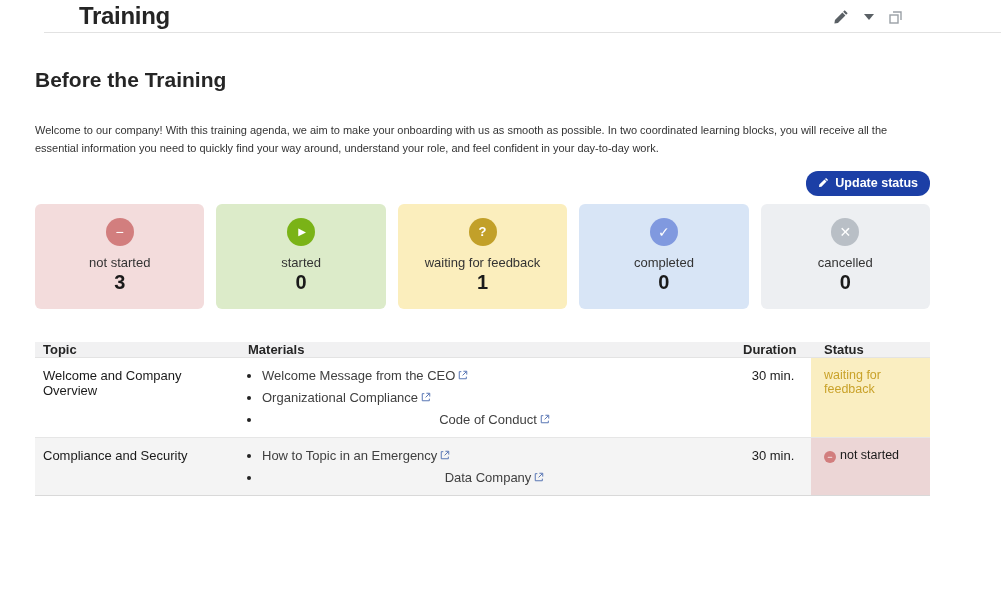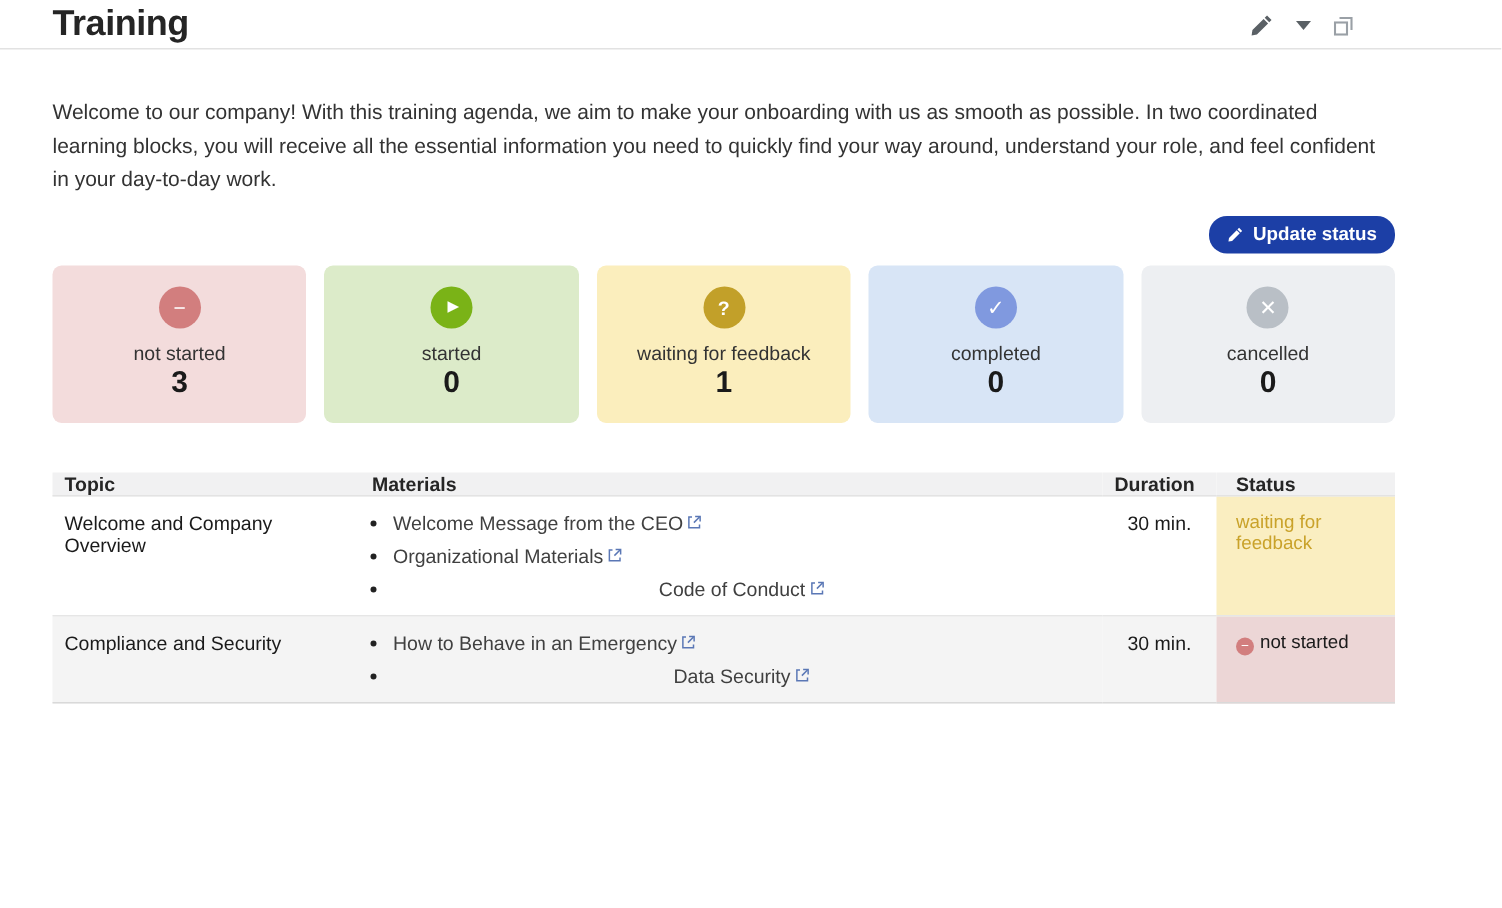--- a/index.html
+++ b/index.html
@@ -8,28 +8,29 @@
     width:1001px; height:605px; overflow:hidden;
     background:#fff; color:#333;
     font-family:"Liberation Sans", sans-serif;
     -webkit-font-smoothing:antialiased;
   }
   
   .page-header {
     display:flex; align-items:center; justify-content:space-between;
     height:33px; padding:0 99px 0 35px;
     border-bottom:1px solid #e2e2e2;
+    margin-left:44px;
   }
   .page-title { margin:0; font-size:24px; font-weight:700; color:#252525; letter-spacing:-0.3px; }
   .header-icons { display:flex; align-items:center; gap:15px; margin-top:2px; }
   .hicon { display:inline-flex; align-items:center; justify-content:center; cursor:pointer; }
   
   .content { padding:0 71px 0 35px; }
   h2.section-heading { margin:35px 0 0; font-size:21px; font-weight:700; color:#252525; }
-  .intro { margin:30px 0 0; font-size:14px; line-height:1.62; color:#333; max-width:900px; }
+  .intro { margin:30px 0 0; font-size:11px; line-height:1.62; color:#333; max-width:900px; }
   .btn-row { display:flex; justify-content:flex-end; margin-top:13px; }
   .update-status-btn {
     display:inline-flex; align-items:center; gap:6px;
     background:#1c3fa6; color:#fff; border:none; border-radius:12px;
     font-family:inherit; font-size:12.5px; font-weight:700;
     padding:5px 12px 6px; cursor:pointer;
   }
   
   .cards { display:flex; gap:12px; margin-top:8px; }
   .card {
@@ -101,20 +102,21 @@
       <svg width="13" height="13" viewBox="0 0 13 13" fill="none" stroke="#9aa0a6" stroke-width="1.4">
         <rect x="1" y="4" width="8" height="8"></rect>
         <polyline points="4,1 12,1 12,9"></polyline>
       </svg>
     </span>
   </div>
 </header>
 
 <main class="content">
 
+  <h2 class="section-heading">Before the Training</h2>
   <p class="intro">Welcome to our company! With this training agenda, we aim to make your onboarding with us as smooth as possible. In two coordinated learning blocks, you will receive all the essential information you need to quickly find your way around, understand your role, and feel confident in your day-to-day work.</p>
 
   <div class="btn-row">
     <button class="update-status-btn">
       <span style="display:inline-flex;">
         <svg width="11" height="11" viewBox="0 0 16 16" fill="#ffffff">
             <path d="M11.7 1.3l3 3-1.55 1.55-3-3zM9.4 3.6l3 3-7.45 7.45-3.55.55.55-3.55z"></path>
           </svg>
       </span>
       <span>Update status</span>
@@ -187,21 +189,21 @@
         <td>
           <ul class="materials-list">
             <li>
               <a class="material-link"><span>Welcome Message from the CEO</span><span class="ext-icon"><svg width="10" height="10" viewBox="0 0 12 12" fill="none" stroke="currentColor" stroke-width="1.2">
                       <path d="M4 2H1.5v8.5H10V8"></path>
                       <path d="M6.5 1.5H10.5V5.5"></path>
                       <path d="M10 2L5.5 6.5"></path>
                     </svg></span></a>
             </li>
             <li>
-              <a class="material-link"><span>Organizational Materials</span><span class="ext-icon"><svg width="10" height="10" viewBox="0 0 12 12" fill="none" stroke="currentColor" stroke-width="1.2">
+              <a class="material-link"><span>Organizational Compliance</span><span class="ext-icon"><svg width="10" height="10" viewBox="0 0 12 12" fill="none" stroke="currentColor" stroke-width="1.2">
                       <path d="M4 2H1.5v8.5H10V8"></path>
                       <path d="M6.5 1.5H10.5V5.5"></path>
                       <path d="M10 2L5.5 6.5"></path>
                     </svg></span></a>
             </li>
             <li>
               <a class="material-link"><span>Code of Conduct</span><span class="ext-icon"><svg width="10" height="10" viewBox="0 0 12 12" fill="none" stroke="currentColor" stroke-width="1.2">
                       <path d="M4 2H1.5v8.5H10V8"></path>
                       <path d="M6.5 1.5H10.5V5.5"></path>
                       <path d="M10 2L5.5 6.5"></path>
@@ -212,28 +214,28 @@
         <td class="duration-cell">30 min.</td>
         <td class="status-cell status-waiting">
           <span>waiting for feedback</span>
         </td>
       </tr>
       <tr class="row-alt">
         <td class="topic-cell">Compliance and Security</td>
         <td>
           <ul class="materials-list">
             <li>
-              <a class="material-link"><span>How to Behave in an Emergency</span><span class="ext-icon"><svg width="10" height="10" viewBox="0 0 12 12" fill="none" stroke="currentColor" stroke-width="1.2">
-                      <path d="M4 2H1.5v8.5H10V8"></path>
-                      <path d="M6.5 1.5H10.5V5.5"></path>
-                      <path d="M10 2L5.5 6.5"></path>
-                    </svg></span></a>
-            </li>
-            <li>
-              <a class="material-link"><span>Data Security</span><span class="ext-icon"><svg width="10" height="10" viewBox="0 0 12 12" fill="none" stroke="currentColor" stroke-width="1.2">
+              <a class="material-link"><span>How to Topic in an Emergency</span><span class="ext-icon"><svg width="10" height="10" viewBox="0 0 12 12" fill="none" stroke="currentColor" stroke-width="1.2">
+                      <path d="M4 2H1.5v8.5H10V8"></path>
+                      <path d="M6.5 1.5H10.5V5.5"></path>
+                      <path d="M10 2L5.5 6.5"></path>
+                    </svg></span></a>
+            </li>
+            <li>
+              <a class="material-link"><span>Data Company</span><span class="ext-icon"><svg width="10" height="10" viewBox="0 0 12 12" fill="none" stroke="currentColor" stroke-width="1.2">
                       <path d="M4 2H1.5v8.5H10V8"></path>
                       <path d="M6.5 1.5H10.5V5.5"></path>
                       <path d="M10 2L5.5 6.5"></path>
                     </svg></span></a>
             </li>
           </ul>
         </td>
         <td class="duration-cell">30 min.</td>
         <td class="status-cell status-notstarted">
           <span class="status-dot">−</span><span>not started</span>

